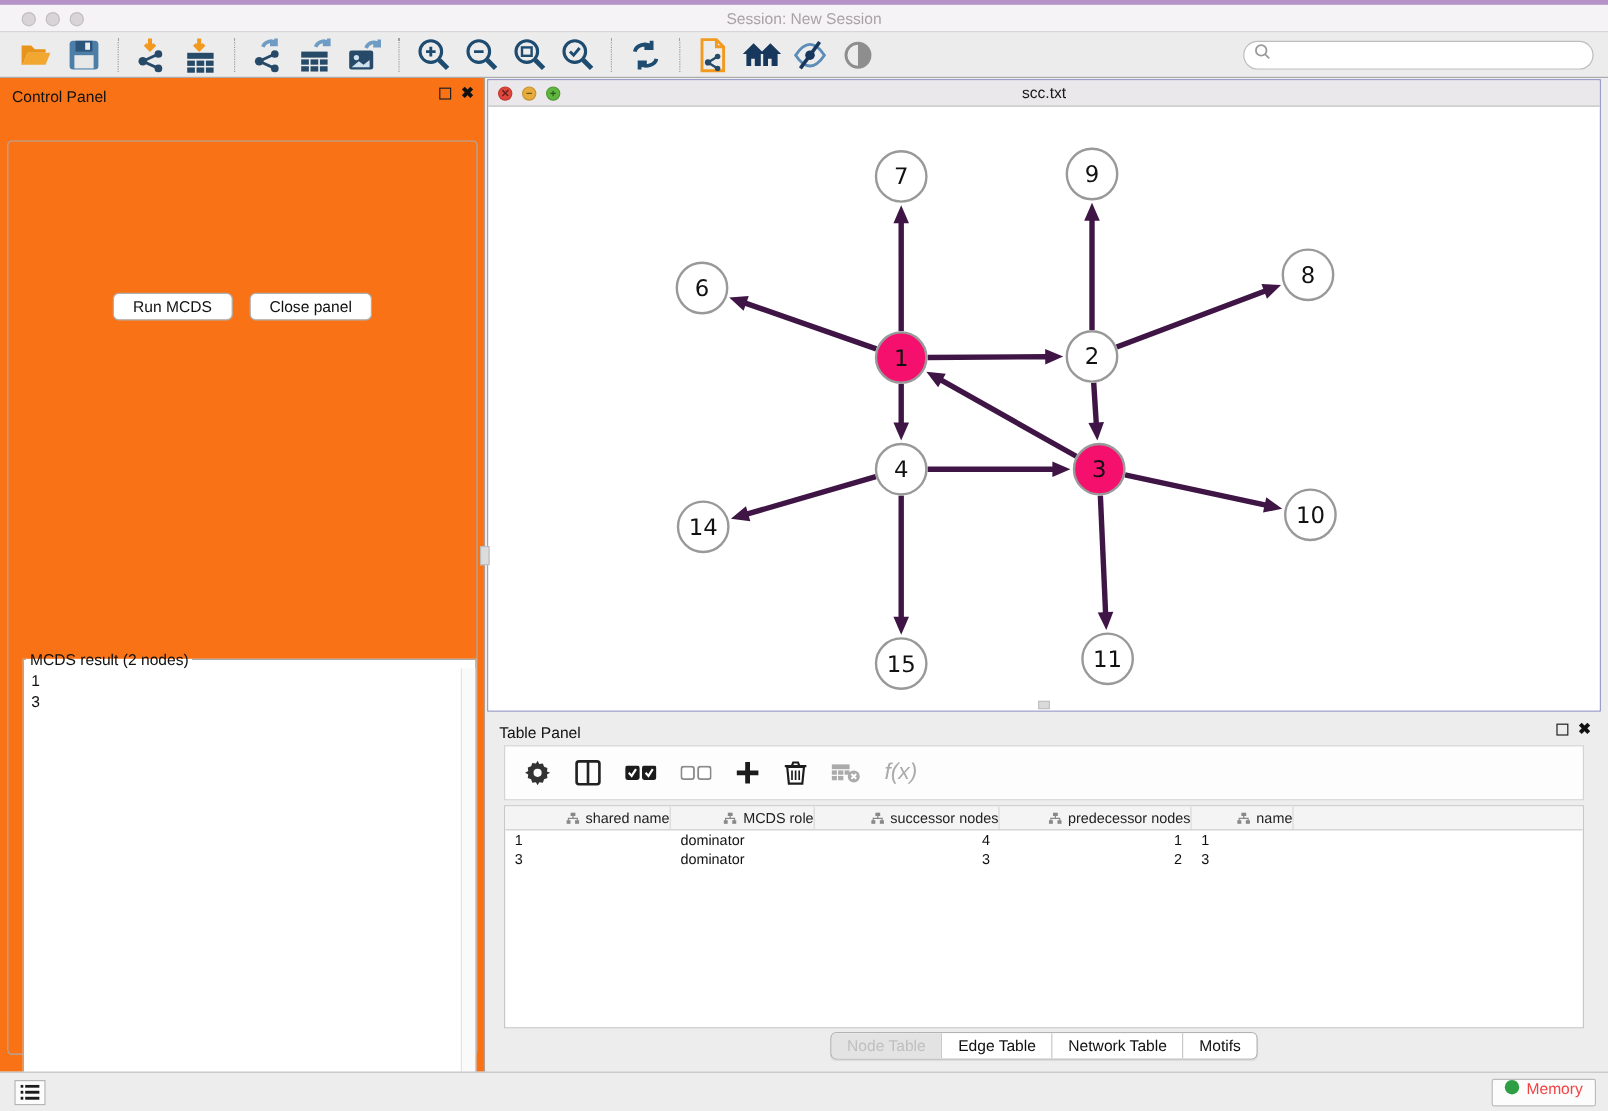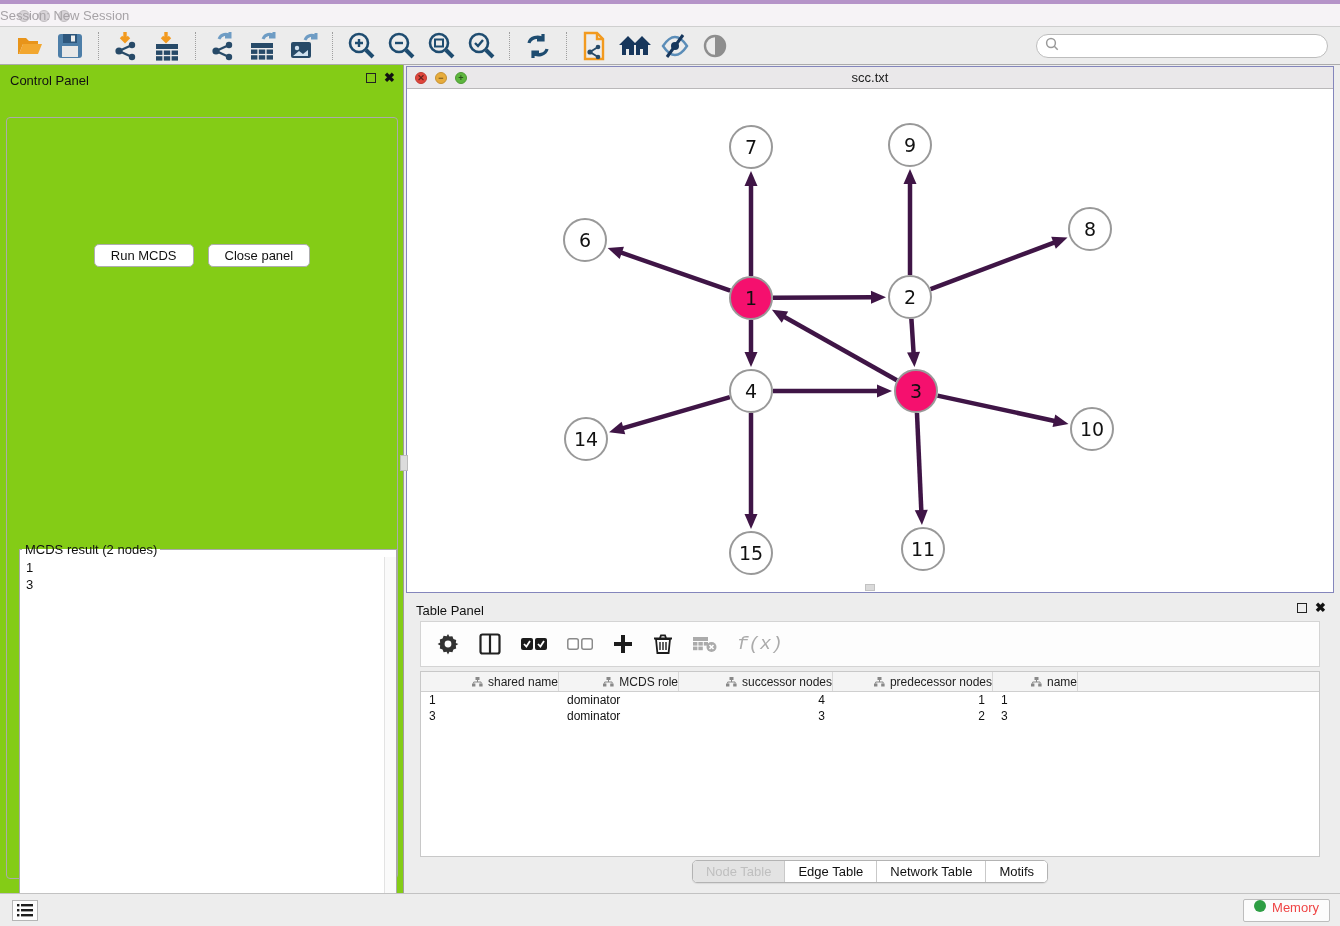--- a/index.html
+++ b/index.html
@@ -3,30 +3,30 @@
 <meta charset="utf-8">
 <style>
   * { margin:0; padding:0; box-sizing:border-box; }
   html,body { width:1340px; height:926px; }
   body { font-family:"Liberation Sans", sans-serif; background:#EDEDED; position:relative; overflow:hidden; }
 
   
   .titlebar { position:absolute; top:0; left:0; width:1340px; height:27px; background:#F6F3F6; border-bottom:1px solid #CFCFCF; }
   .titlebar .accent { position:absolute; top:0; left:0; right:0; height:4px; background:#B593C8; }
   .tl-dot { position:absolute; top:10px; width:12px; height:12px; border-radius:50%; background:#D8D4D8; border:1px solid #C2BEC2; }
-  .titlebar .title { position:absolute; top:8px; left:0; right:0; text-align:left; font-size:13px; color:#A7A3A7; }
+  .titlebar .title { position:absolute; top:8px; left:0; right:0; text-align:center; font-size:13px; color:#A7A3A7; }
 
   
   .toolbar { position:absolute; top:27px; left:0; width:1340px; height:38px; background:#ECECEC; border-bottom:1px solid #ABABAB; display:flex; align-items:center; padding-left:10px; }
   .tb-icon { width:34px; height:32px; display:flex; align-items:center; justify-content:center; margin:0 3px; }
   .tb-sep { width:1px; height:28px; margin:0 8px; border-left:1px dotted #9F9F9F; }
   .search-wrap { margin-left:auto; margin-right:12px; width:292px; height:24px; background:#fff; border:1px solid #BDBDBD; border-radius:12px; display:flex; align-items:center; padding-left:8px; }
 
   
-  .control-panel { position:absolute; top:65px; left:0; width:404px; height:830px; background:#84cc16; border-right:1px solid #9E9E9E; }
+  .control-panel { position:absolute; top:65px; left:0; width:404px; height:830px; background:#f97316; border-right:1px solid #9E9E9E; }
   .cp-grip { position:absolute; right:-5px; top:390px; width:8px; height:16px; background:#DCDCDC; border:1px solid #BDBDBD; z-index:5; }
   .panel-head { position:relative; height:28px; }
   .panel-head .ph-title { position:absolute; left:10px; top:8px; font-size:13px; color:#111; }
   .ph-icons { position:absolute; right:8px; top:8px; display:flex; gap:8px; align-items:center; }
   .float-box { width:10px; height:10px; border:1.5px solid #222; display:inline-block; }
   .close-x { font-size:13px; font-weight:bold; color:#111; line-height:10px; }
 
   .cp-tabs { position:absolute; top:32px; left:0; right:0; display:flex; justify-content:center; z-index:2; }
   .seg { display:inline-flex; border:1px solid #B3B3B3; border-radius:5px; overflow:hidden; background:#fff; box-shadow:0 1px 1px rgba(0,0,0,.08); }
   .seg .tab { padding:3px 13px; font-size:13px; color:#111; background:#fff; border-left:1px solid #C9C9C9; cursor:default; white-space:nowrap; }
@@ -57,21 +57,21 @@
   .tl.yellow { background:#E7AC3C; border:1px solid #C79233; left:28px; }
   .tl.green { background:#5EB63E; border:1px solid #4F9A35; left:48px; }
   .net-canvas { position:absolute; top:22px; left:0; right:0; bottom:0; background:#fff; }
   .net-canvas svg { position:absolute; inset:0; }
   .h-thumb { position:absolute; bottom:1px; left:50%; margin-left:-5px; width:10px; height:7px; background:#DADADA; border:1px solid #C2C2C2; }
 
   
   .table-panel { position:absolute; top:595px; left:406px; width:928px; height:293px; background:#EDEDED; }
   .tp-toolbar { position:absolute; top:26px; left:14px; right:14px; height:46px; background:#FDFDFD; border:1px solid #D4D4D4; display:flex; align-items:center; gap:20px; padding-left:16px; }
   .tp-icon { display:flex; align-items:center; justify-content:center; }
-  .fx { font-family:Liberation Mono, monospace; font-style:italic; font-size:19px; color:#ABABAB; }
+  .fx { font-family:Liberation Sans, sans-serif; font-style:italic; font-size:19px; color:#ABABAB; }
   .tp-table { position:absolute; top:76px; left:14px; right:14px; bottom:31px; background:#fff; border:1px solid #C8C8C8; overflow:hidden; }
   .thead { display:flex; height:20px; background:#F4F4F4; border-bottom:1px solid #CFCFCF; }
   .th { display:flex; align-items:center; justify-content:flex-end; gap:5px; font-size:12px; color:#222; border-right:1px solid #D9D9D9; height:100%; }
   .tbody .tr { display:flex; height:16px; }
   .td { font-size:12px; color:#111; padding:1px 8px 0 8px; overflow:hidden; white-space:nowrap; }
   .td.r { text-align:right; }
   .tp-tabs { position:absolute; bottom:5px; left:0; right:0; display:flex; justify-content:center; }
 
   
   .statusbar { position:absolute; top:893px; left:0; width:1340px; height:33px; background:#EDEDED; border-top:1px solid #C2C2C2; }

